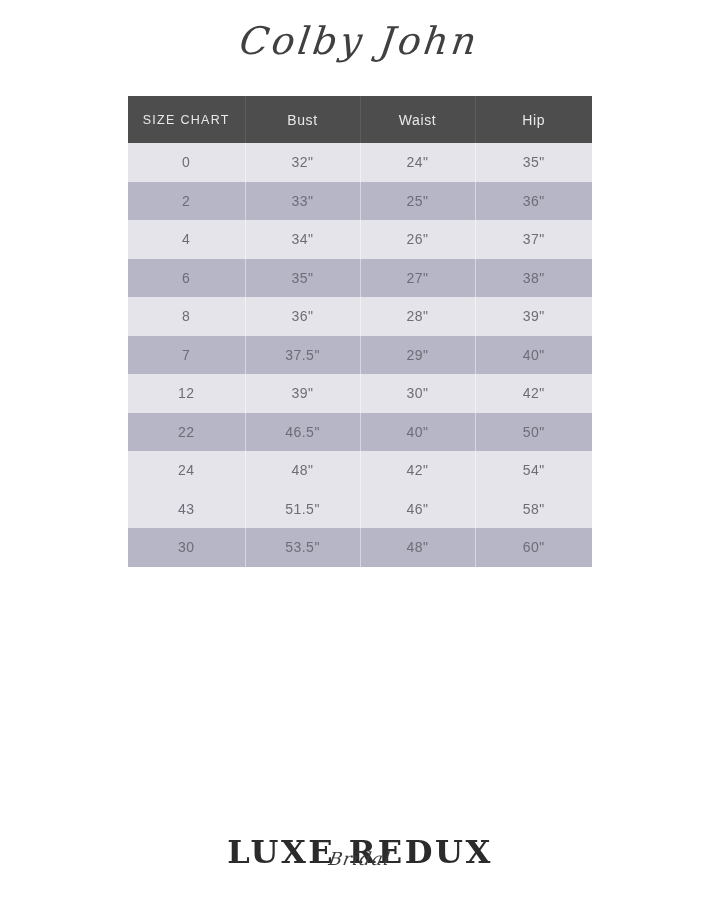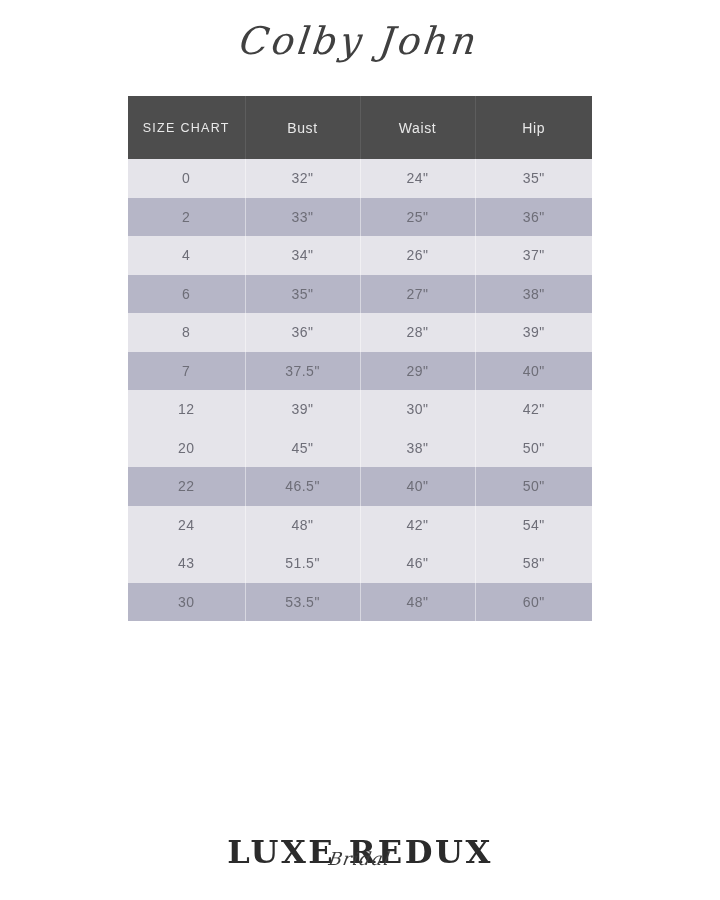--- a/index.html
+++ b/index.html
@@ -52,21 +52,21 @@
   .chart col.c-hip   { width: 117px; }
 
   .chart thead th {
     height: 39px;
     background: #4d4d4d;
     color: #e9e9e9;
     font-weight: 400;
     font-size: 13.5px;
     text-align: center;
     vertical-align: middle;
-    padding: 12px;
+    padding: 4px;
     border-right: 1px solid #5d5d5d;
   }
   .chart thead th:last-child { border-right: none; }
   .chart thead th.h-size {
     font-size: 12.5px;
     letter-spacing: 1.3px;
   }
   .chart thead th.h-meas {
     font-size: 14px;
     letter-spacing: 0.6px;
@@ -182,26 +182,20 @@
         <td>37.5"</td>
         <td>29"</td>
         <td>40"</td>
       </tr>
       <tr class="row-light">
         <td>12</td>
         <td>39"</td>
         <td>30"</td>
         <td>42"</td>
       </tr>
-      <tr class="row-light">
-        <td>20</td>
-        <td>45"</td>
-        <td>38"</td>
-        <td>50"</td>
-      </tr>
       <tr class="row-dark">
         <td>22</td>
         <td>46.5"</td>
         <td>40"</td>
         <td>50"</td>
       </tr>
       <tr class="row-light">
         <td>24</td>
         <td>48"</td>
         <td>42"</td>

